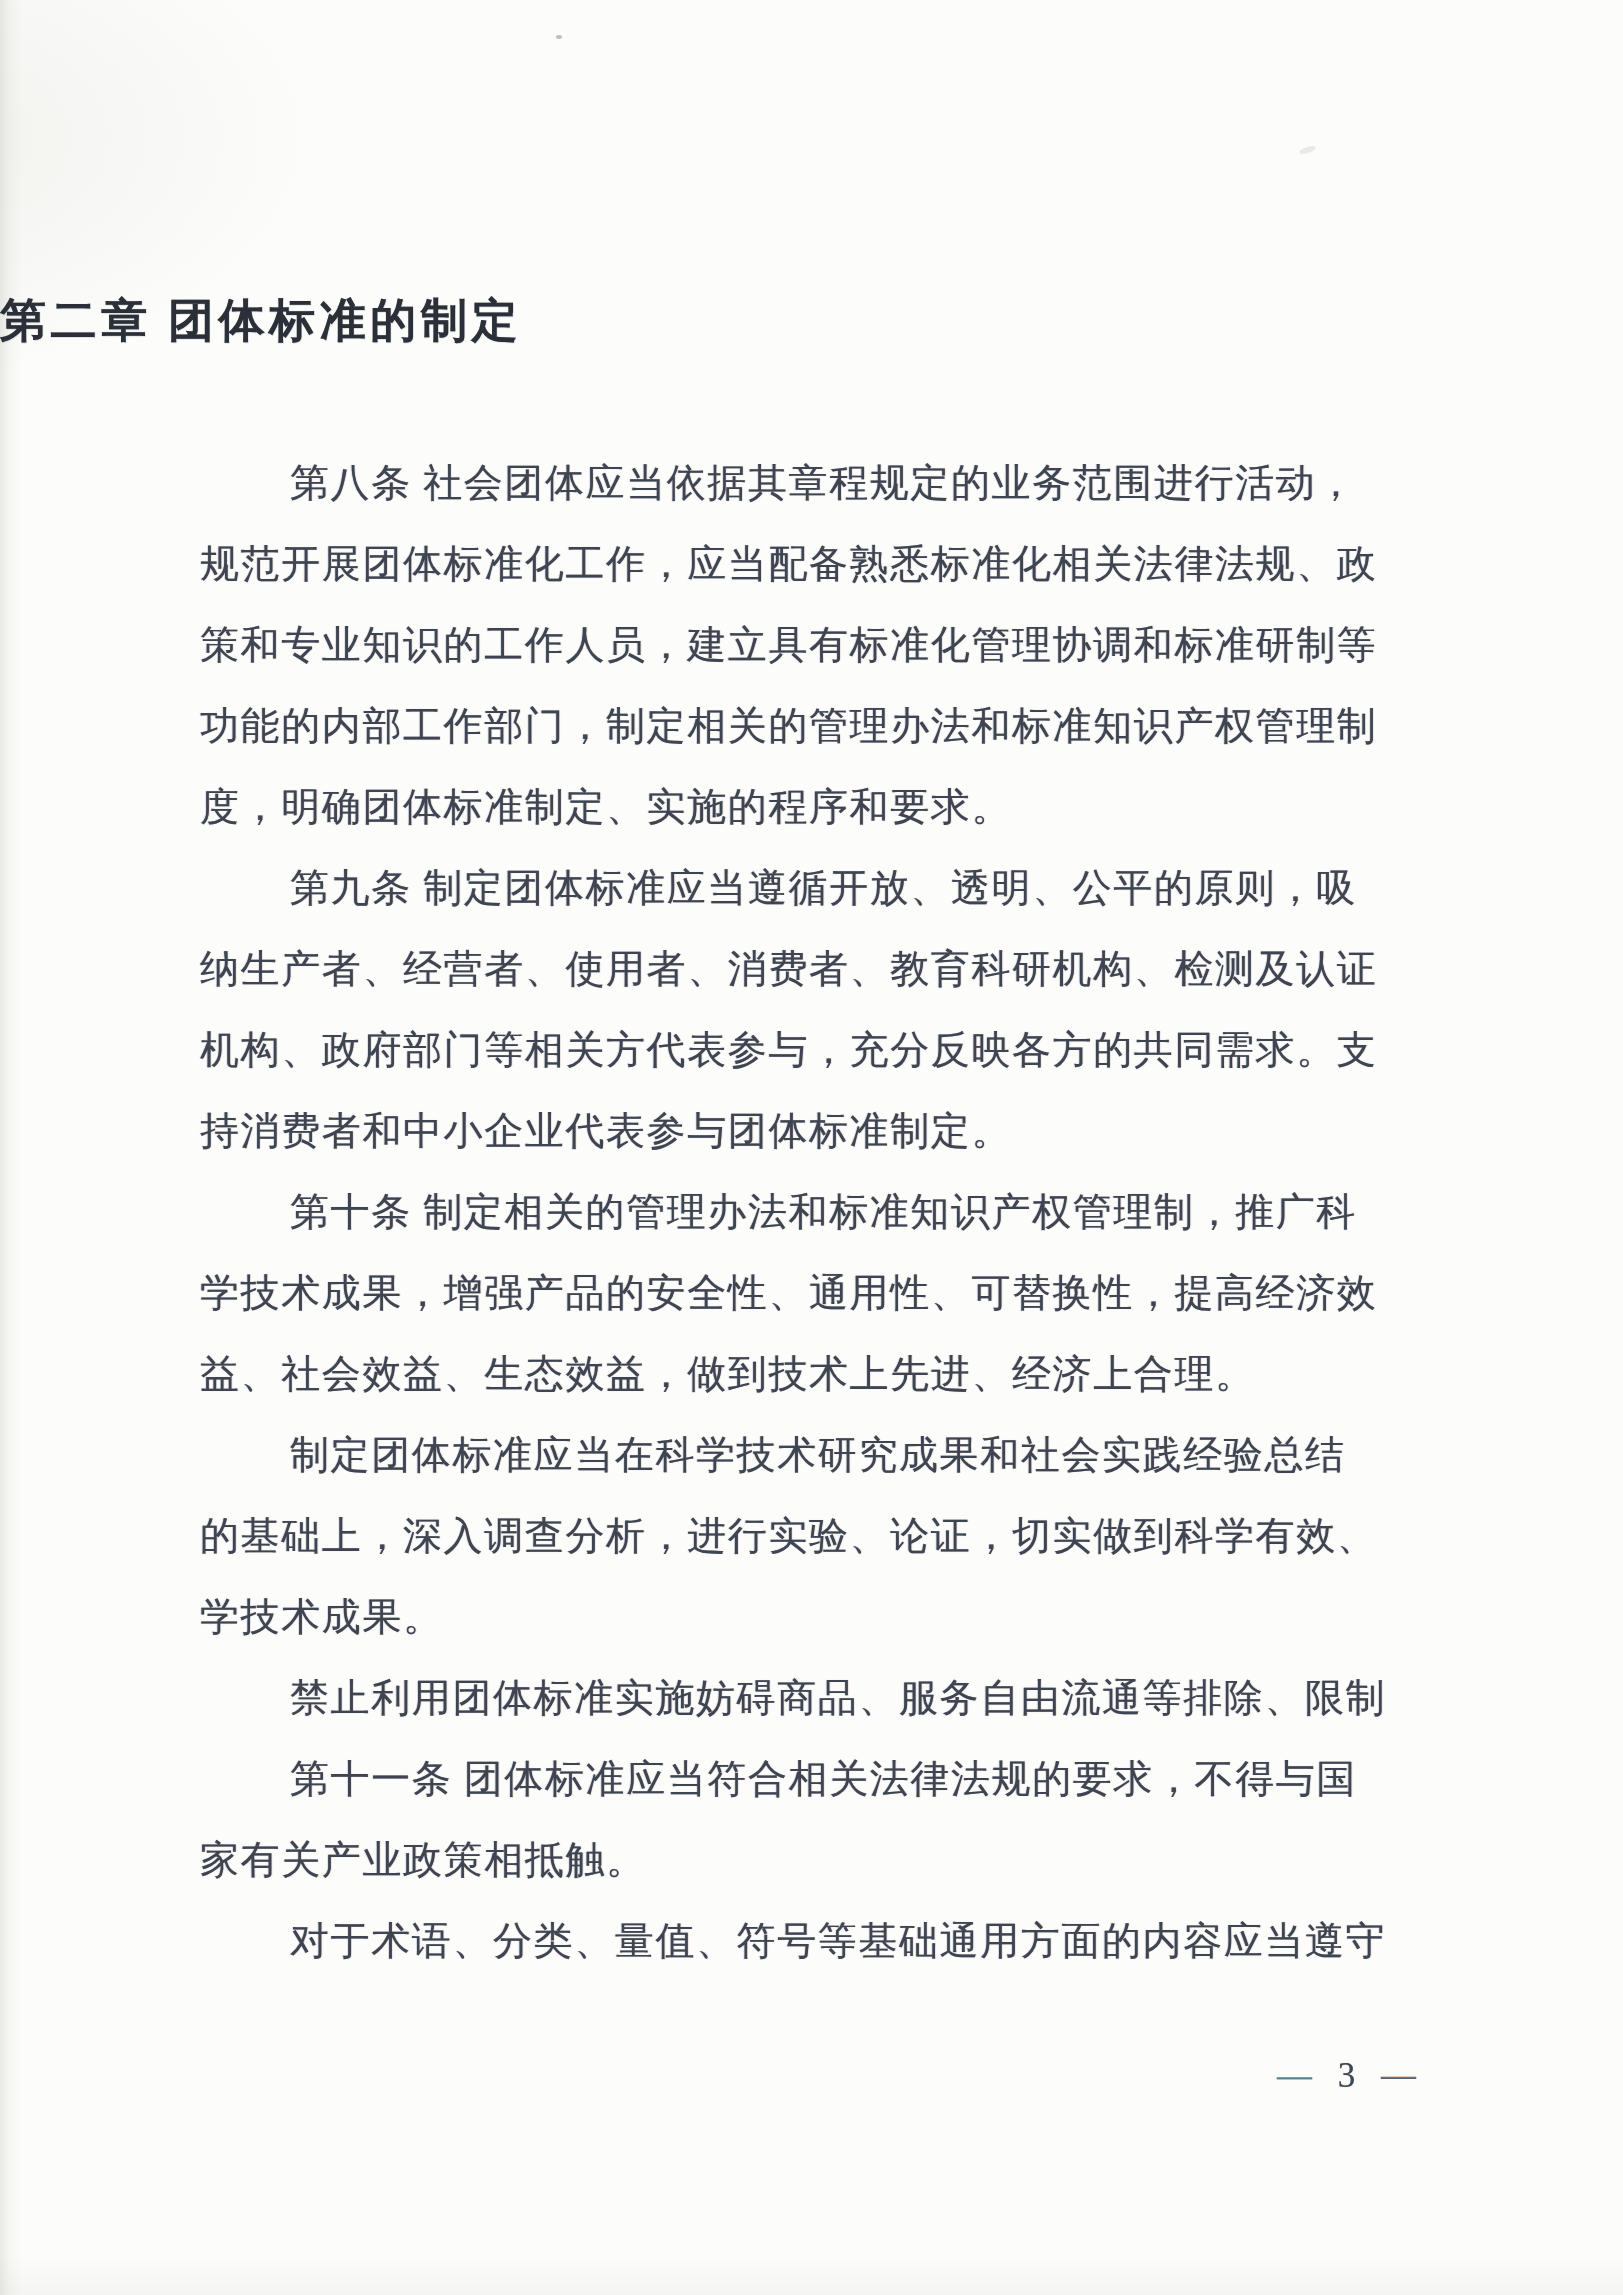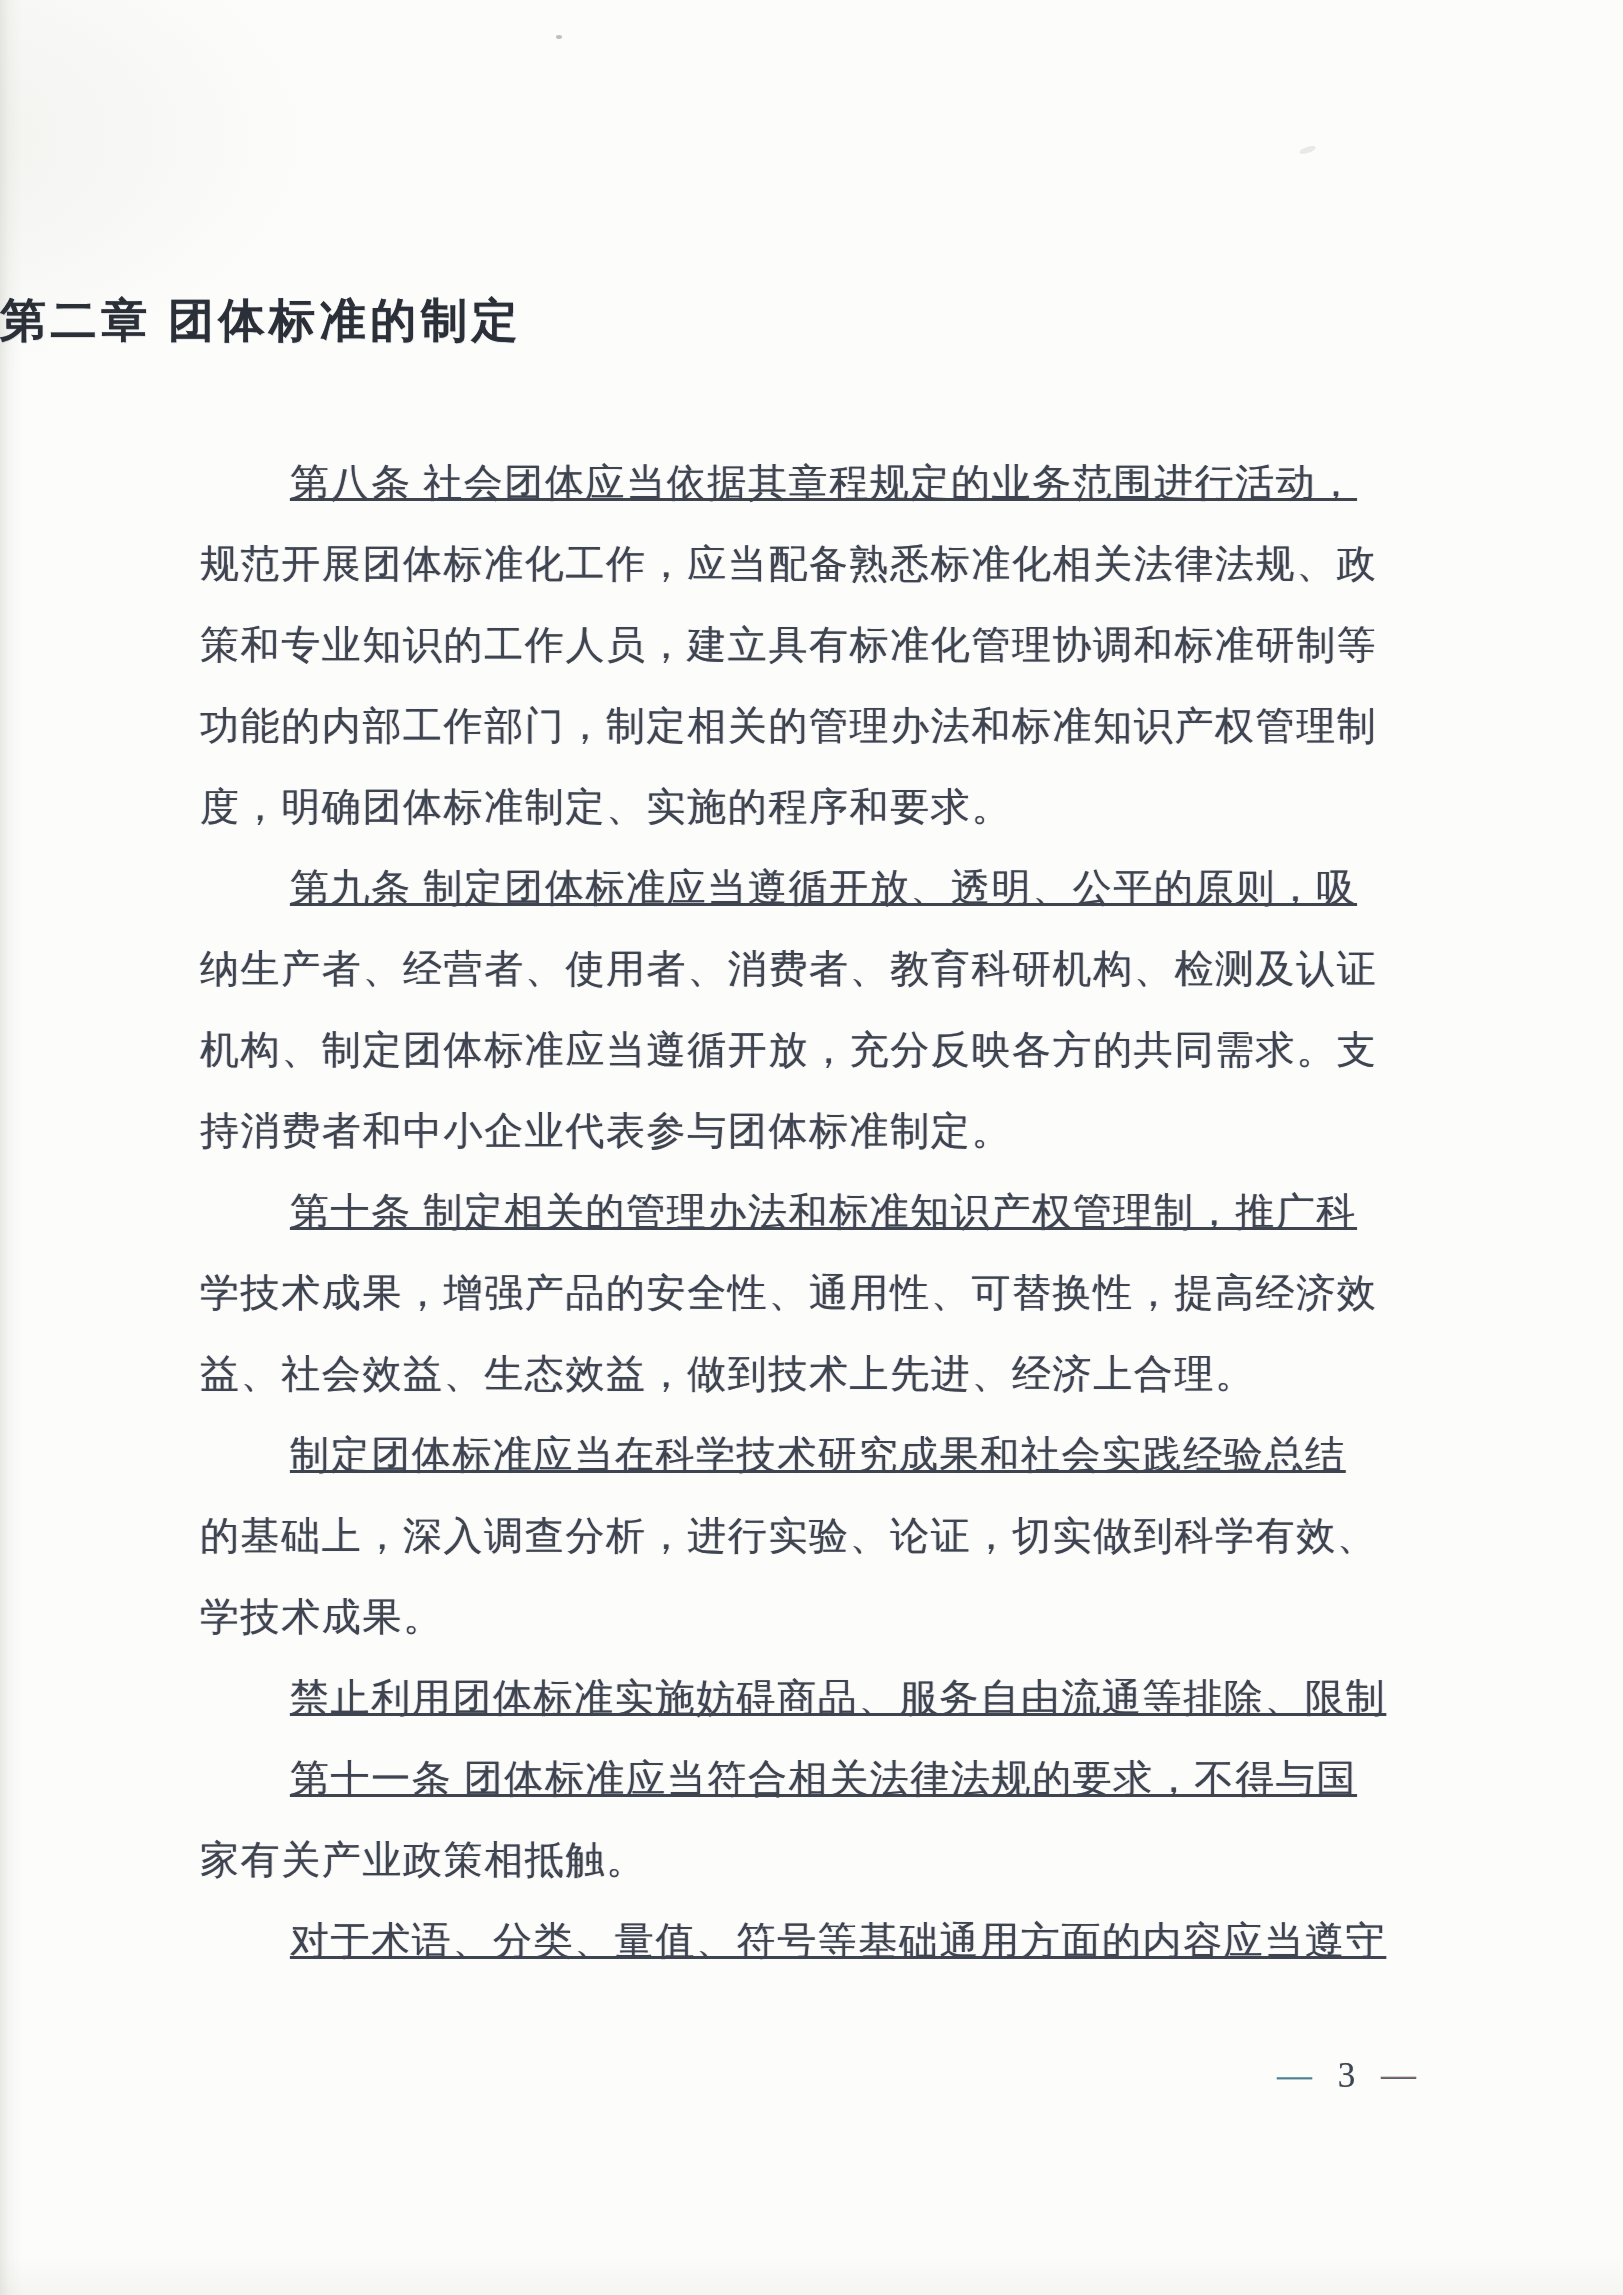--- a/index.html
+++ b/index.html
@@ -49,21 +49,20 @@
     letter-spacing: 1.6px;
     color: #3e4450;
     white-space: nowrap;
     text-shadow:
       0 0 0.7px rgba(62,68,80,0.45),
       1px 0 0 rgba(150,70,60,0.10),
       -1px 0 0 rgba(60,80,150,0.14);
   }
   .line.indent {
     text-indent: 90px;
-    text-decoration: underline;
   }
 
   .page-number {
     position: absolute;
     top: 2050px;
     right: 208px;
     height: 52px;
     line-height: 52px;
     font-size: 35px;
     white-space: nowrap;
@@ -114,21 +113,21 @@
   <div class="chapter-title">第二章 团体标准的制定</div>
 
   <div class="text-block">
       <div class="line indent">第八条 社会团体应当依据其章程规定的业务范围进行活动，</div>
       <div class="line">规范开展团体标准化工作，应当配备熟悉标准化相关法律法规、政</div>
       <div class="line">策和专业知识的工作人员，建立具有标准化管理协调和标准研制等</div>
       <div class="line">功能的内部工作部门，制定相关的管理办法和标准知识产权管理制</div>
       <div class="line">度，明确团体标准制定、实施的程序和要求。</div>
       <div class="line indent">第九条 制定团体标准应当遵循开放、透明、公平的原则，吸</div>
       <div class="line">纳生产者、经营者、使用者、消费者、教育科研机构、检测及认证</div>
-      <div class="line">机构、制定团体标准应当遵循开放，充分反映各方的共同需求。支</div>
+      <div class="line">机构、政府部门等相关方代表参与，充分反映各方的共同需求。支</div>
       <div class="line">持消费者和中小企业代表参与团体标准制定。</div>
       <div class="line indent">第十条 制定相关的管理办法和标准知识产权管理制，推广科</div>
       <div class="line">学技术成果，增强产品的安全性、通用性、可替换性，提高经济效</div>
       <div class="line">益、社会效益、生态效益，做到技术上先进、经济上合理。</div>
       <div class="line indent">制定团体标准应当在科学技术研究成果和社会实践经验总结</div>
       <div class="line">的基础上，深入调查分析，进行实验、论证，切实做到科学有效、</div>
       <div class="line">学技术成果。</div>
       <div class="line indent">禁止利用团体标准实施妨碍商品、服务自由流通等排除、限制</div>
       <div class="line indent">第十一条  团体标准应当符合相关法律法规的要求，不得与国</div>
       <div class="line">家有关产业政策相抵触。</div>

